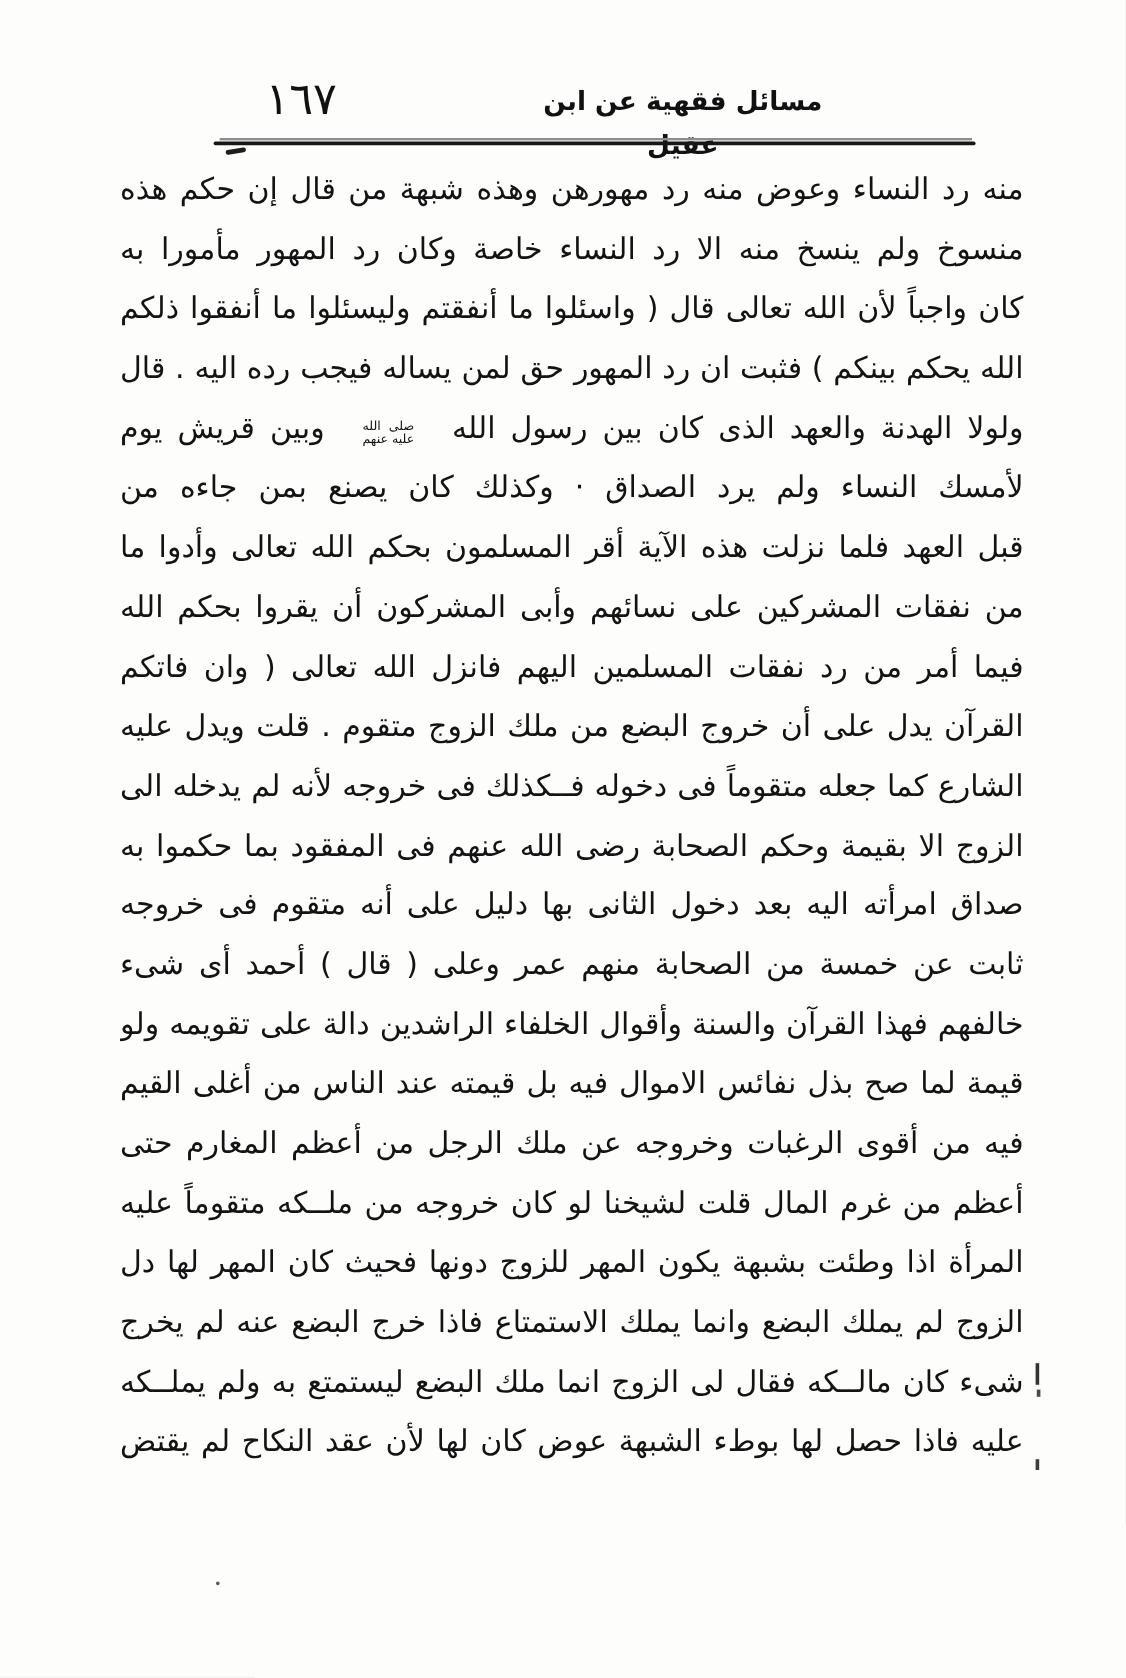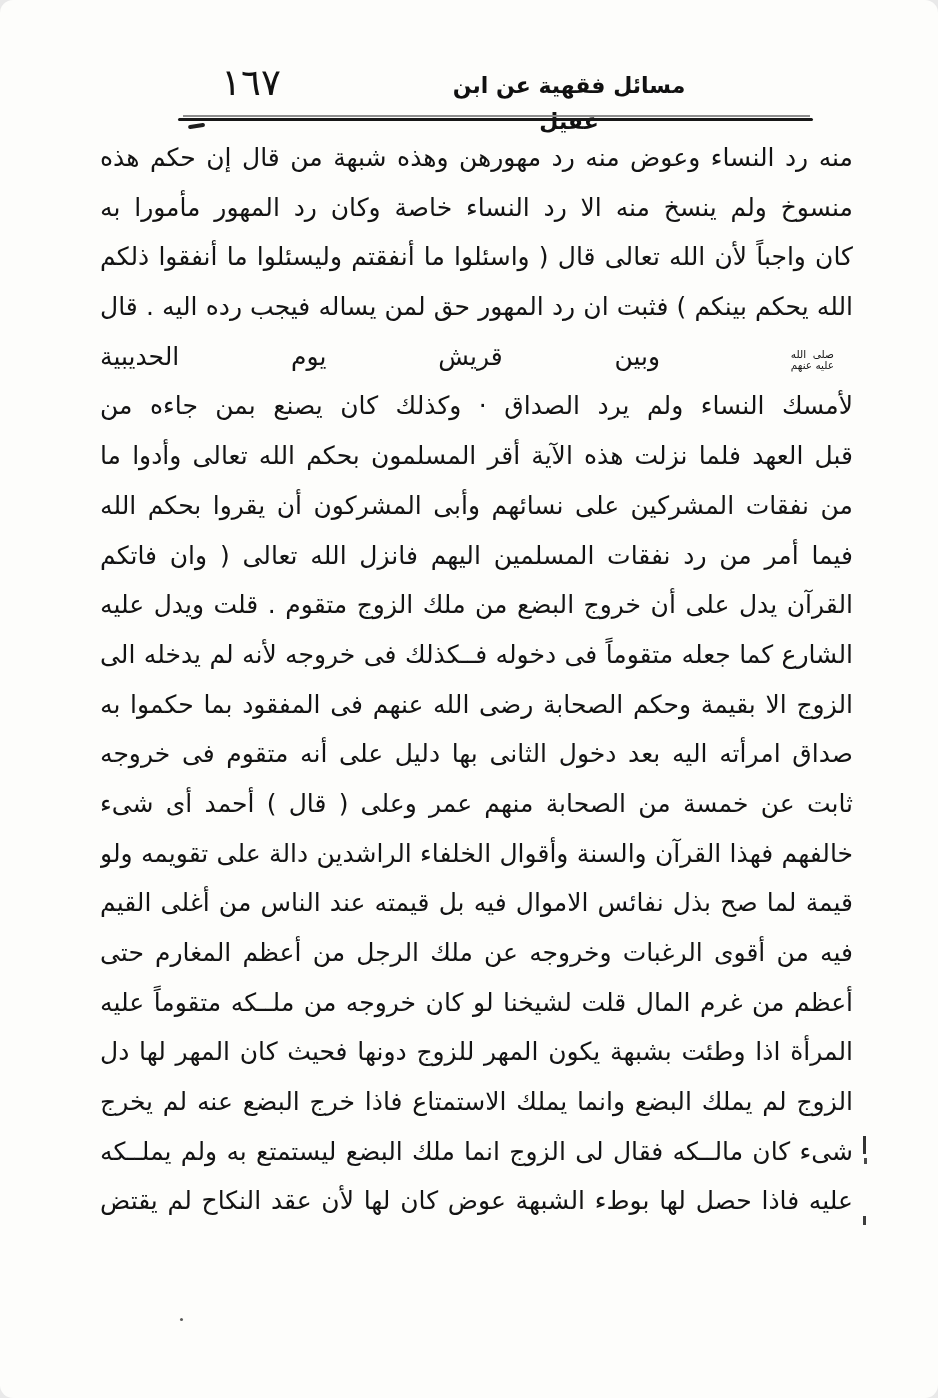--- a/index.html
+++ b/index.html
@@ -4,21 +4,20 @@
 <style>
   html,body{margin:0;padding:0;background:#e9e9e9;}
   .page{
     position:relative;
     width:938px;height:1398px;
     margin:0 auto;
     background:#fdfdfb;
     overflow:hidden;
     font-family:"DejaVu Sans", sans-serif;
     color:#151515;
-    border-radius:13px;
   }
   
   .page-number{
     position:absolute;top:62px;left:214px;width:74px;
     text-align:center;font-size:37px;line-height:42px;color:#111;
   }
   .book-title{
     position:absolute;top:68px;left:426px;width:286px;
     direction:rtl;text-align:center;
     font-size:22px;line-height:36px;font-weight:bold;color:#111;
@@ -73,21 +72,21 @@
   <div class="book-title" dir="rtl">مسائل فقهية عن ابن عقيل</div>
 
   <div class="rule"></div>
   <div class="rule-tick"></div>
 
   <div class="body-text">
       <div class="line">منه رد النساء وعوض منه رد مهورهن وهذه شبهة من قال إن حكم هذه الآية</div>
       <div class="line">منسوخ ولم ينسخ منه الا رد النساء خاصة وكان رد المهور مأمورا به والظاهر أنه</div>
       <div class="line">كان واجباً لأن الله تعالى قال ( واسئلوا ما أنفقتم وليسئلوا ما أنفقوا ذلكم حكم</div>
       <div class="line">الله يحكم بينكم ) فثبت ان رد المهور حق لمن يساله فيجب رده اليه . قال الزهرى</div>
-      <div class="line"><span class="honorific"><div>صلى الله</div><div>عليه عنهم</div></span><span> وبين قريش يوم الحديبية</span></div>
+      <div class="line"><span>ولولا الهدنة والعهد الذى كان بين رسول الله </span><span class="honorific"><div>صلى الله</div><div>عليه عنهم</div></span><span> وبين قريش يوم الحديبية</span></div>
       <div class="line">لأمسك النساء ولم يرد الصداق · وكذلك كان يصنع بمن جاءه من المسلمات</div>
       <div class="line">قبل العهد فلما نزلت هذه الآية أقر المسلمون بحكم الله تعالى وأدوا ما أمروا به</div>
       <div class="line">من نفقات المشركين على نسائهم وأبى المشركون أن يقروا بحكم الله تعــالى</div>
       <div class="line">فيما أمر من رد نفقات المسلمين اليهم فانزل الله تعالى ( وان فاتكم شىء من أزواجكم</div>
       <div class="line">القرآن يدل على أن خروج البضع من ملك الزوج متقوم . قلت ويدل عليه ان</div>
       <div class="line">الشارع كما جعله متقوماً فى دخوله فــكذلك فى خروجه لأنه لم يدخله الى ملك</div>
       <div class="line">الزوج الا بقيمة وحكم الصحابة رضى الله عنهم فى المفقود بما حكموا به من رد</div>
       <div class="line">صداق امرأته اليه بعد دخول الثانى بها دليل على أنه متقوم فى خروجه وهذا</div>
       <div class="line">ثابت عن خمسة من الصحابة منهم عمر وعلى ( قال ) أحمد أى شىء يذهب من</div>
       <div class="line">خالفهم فهذا القرآن والسنة وأقوال الخلفاء الراشدين دالة على تقويمه ولو لم يكن له</div>

